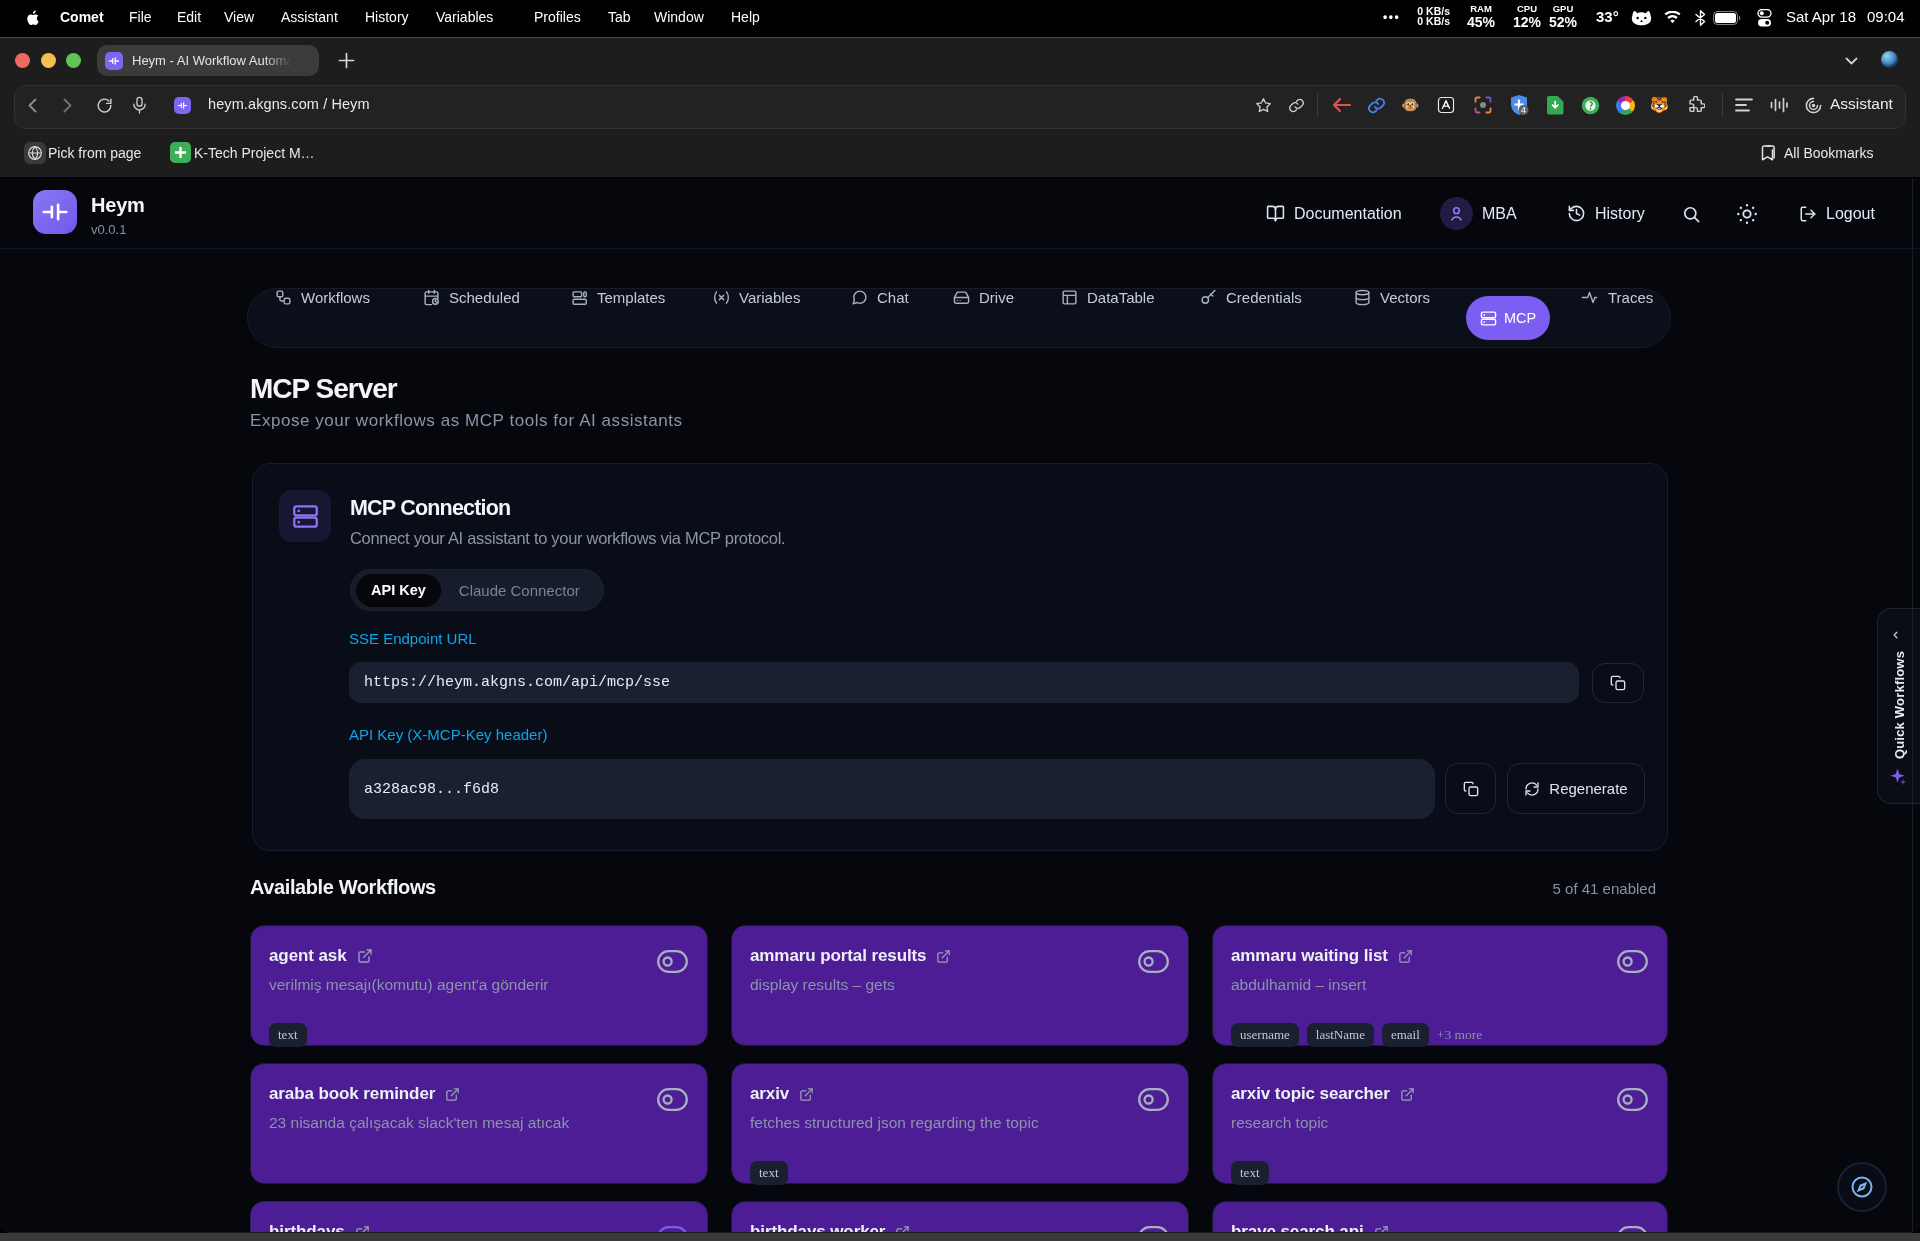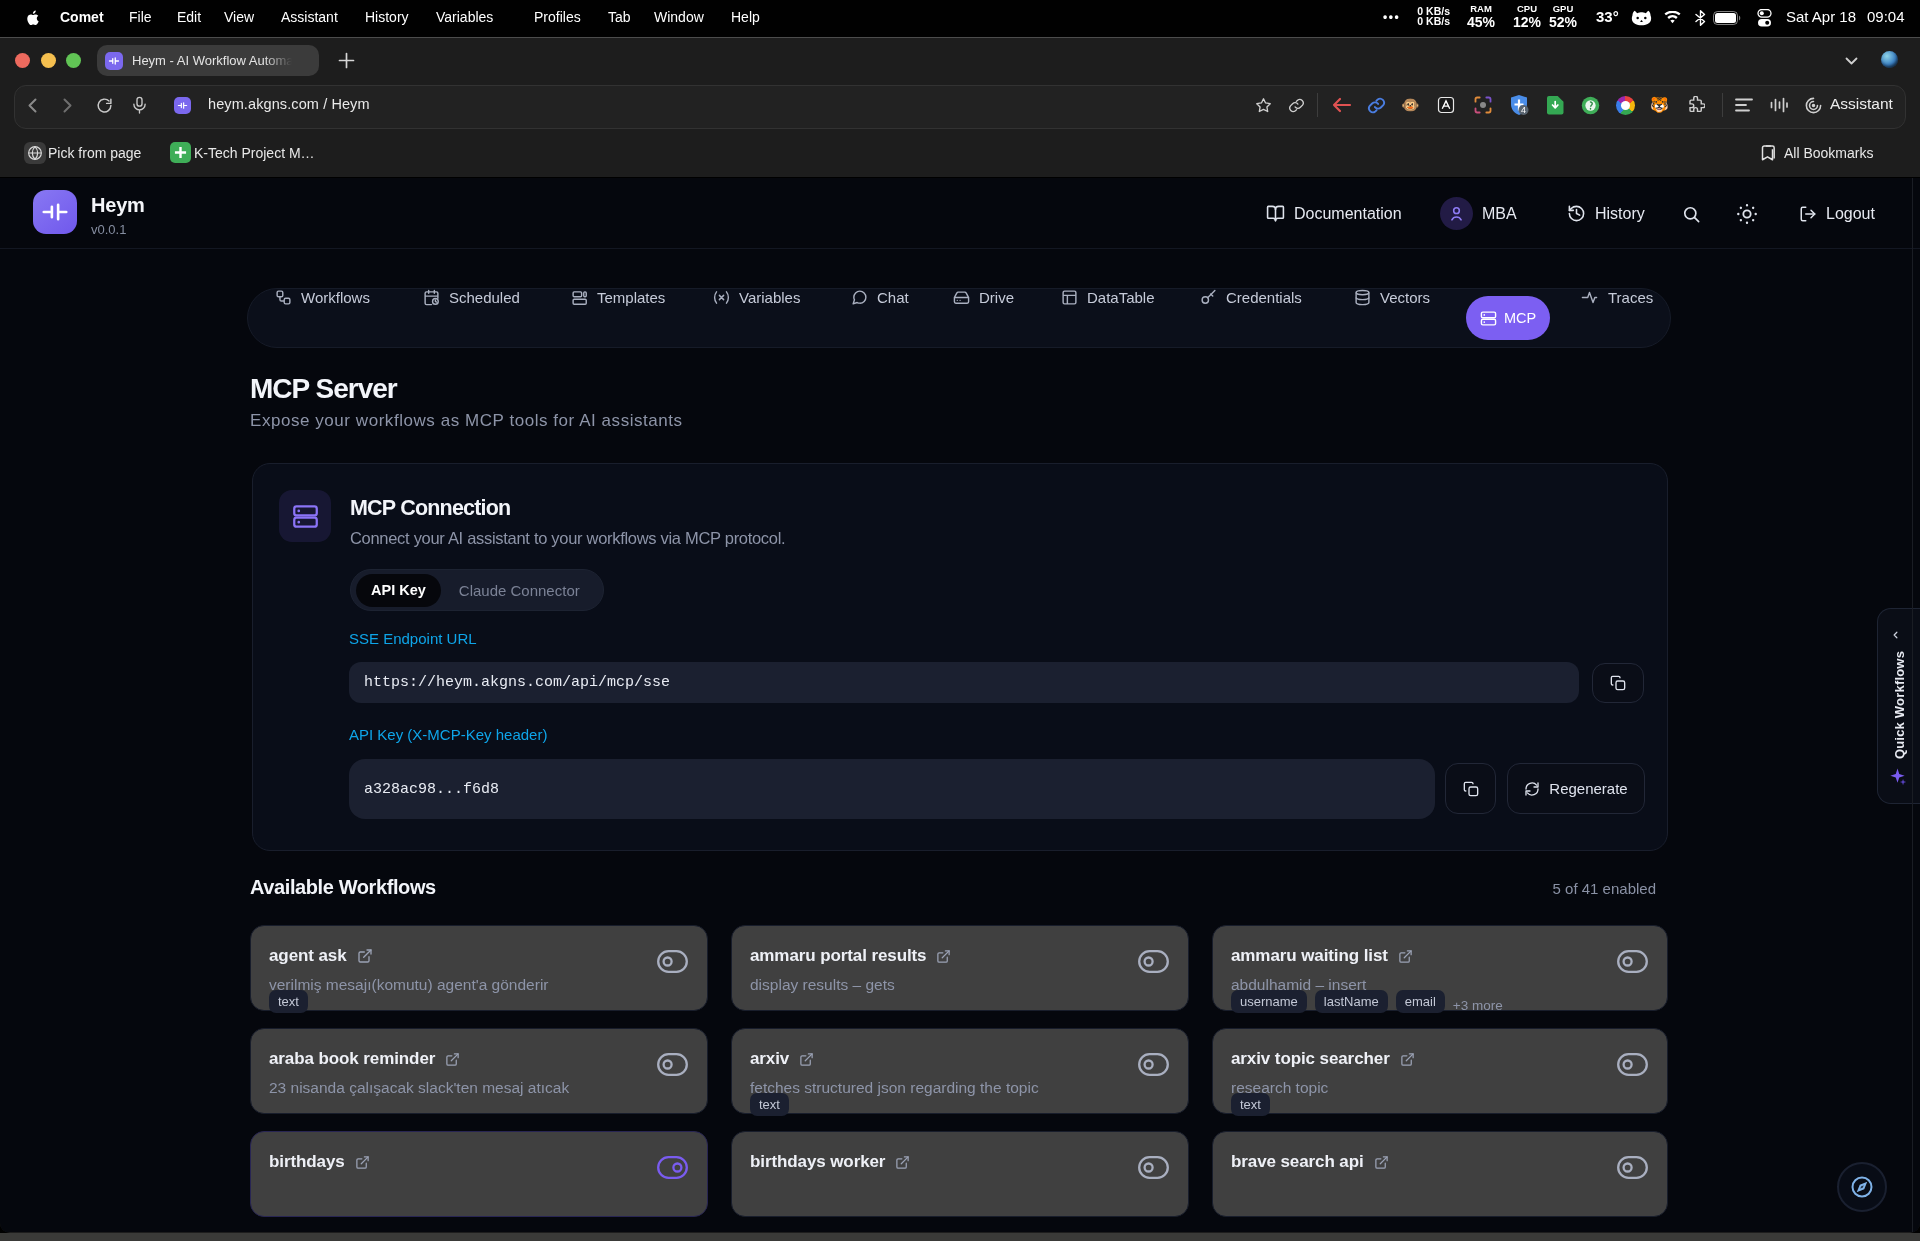--- a/index.html
+++ b/index.html
@@ -49,26 +49,26 @@
   #tabs { position:absolute; left:97px; top:105px; height:42px; background:#171c2b; border:1px solid #1d2332; border-radius:21px; display:flex; align-items:center; padding:0 5px; }
   #tab-on { background:#06070c; color:#fff; border-radius:17px; height:33px; display:flex; align-items:center; padding:0 15px; font-size:14.5px; font-weight:700; }
   #tab-off { color:#7b8296; font-size:15px; padding:0 18px; }
   .flabel { position:absolute; left:96px; font-size:15px; color:#0ea5e9; }
   .finput { position:absolute; left:96px; background:#1b2030; border-radius:12px; font-family:"Liberation Mono", monospace; font-size:15px; color:#e8ebf3; display:flex; align-items:center; padding-left:15px; }
   .sqbtn { position:absolute; background:#0a0d17; border:1px solid #222737; border-radius:13px; display:flex; align-items:center; justify-content:center; color:#dfe3ee; }
   
   #awh { position:absolute; left:250px; top:698px; font-size:20px; font-weight:700; color:#f2f4f9; letter-spacing:-0.4px; }
   #awcount { position:absolute; right:264px; top:702px; font-size:15px; color:#8a91a5; }
   #grid { position:absolute; left:250px; top:747px; width:1418px; display:grid; grid-template-columns:458px 458px 456px; gap:17px 23px; }
-  .wcard { position:relative; height:86px; background:#404040; border:1px solid #181d2b; border-radius:14px; }
+  .wcard { position:relative; height:121px; background:#4c1d95; border:1px solid #181d2b; border-radius:14px; }
   .wtitle { position:absolute; left:18px; top:20px; font-size:17px; font-weight:700; color:#eef0f6; letter-spacing:-0.1px; display:flex; align-items:center; gap:10px; }
   .wtitle svg { color:#9ba2b5; }
   .wdesc { position:absolute; left:18px; top:50px; font-size:15.5px; color:#8d94a8; }
   .wtoggle { position:absolute; right:19px; top:24px; color:#a9afc0; }
-  .wtags { position:absolute; left:18px; top:64px; display:flex; align-items:flex-end; gap:8px; }
+  .wtags { position:absolute; left:18px; top:97px; display:flex; align-items:center; gap:8px;font-family:Liberation Serif, serif; }
   .wtag { background:#1b2030; border-radius:7px; padding:4px 9px; font-size:13px; color:#c3c8d6; }
   .wmore { font-size:13.5px; color:#8d94a8; }
   
   #qwf { position:absolute; top:430px; right:0; width:43px; height:196px; background:#0a0d16; border:1px solid #1e2433; border-right:none; border-radius:14px 0 0 14px; }
   
   #compass { position:absolute; left:1837px; top:984px; width:50px; height:50px; border-radius:50%; background:#080c16; border:2px solid #1a2030; display:flex; align-items:center; justify-content:center; }
 </style>
 </head>
 <body>
 <div id="menubar">

